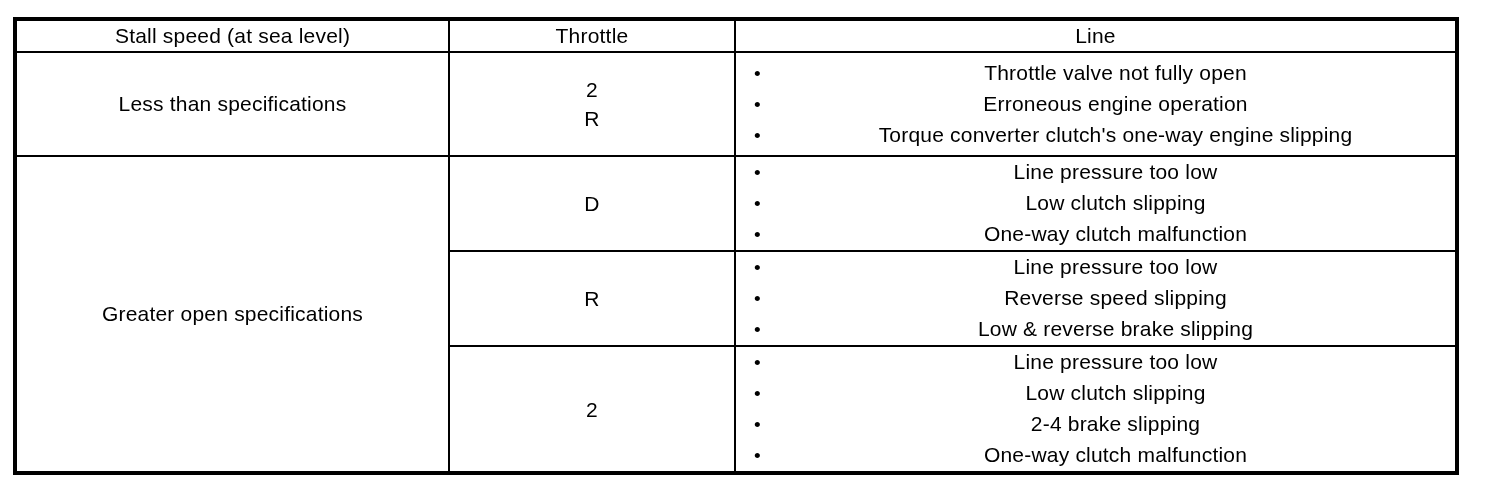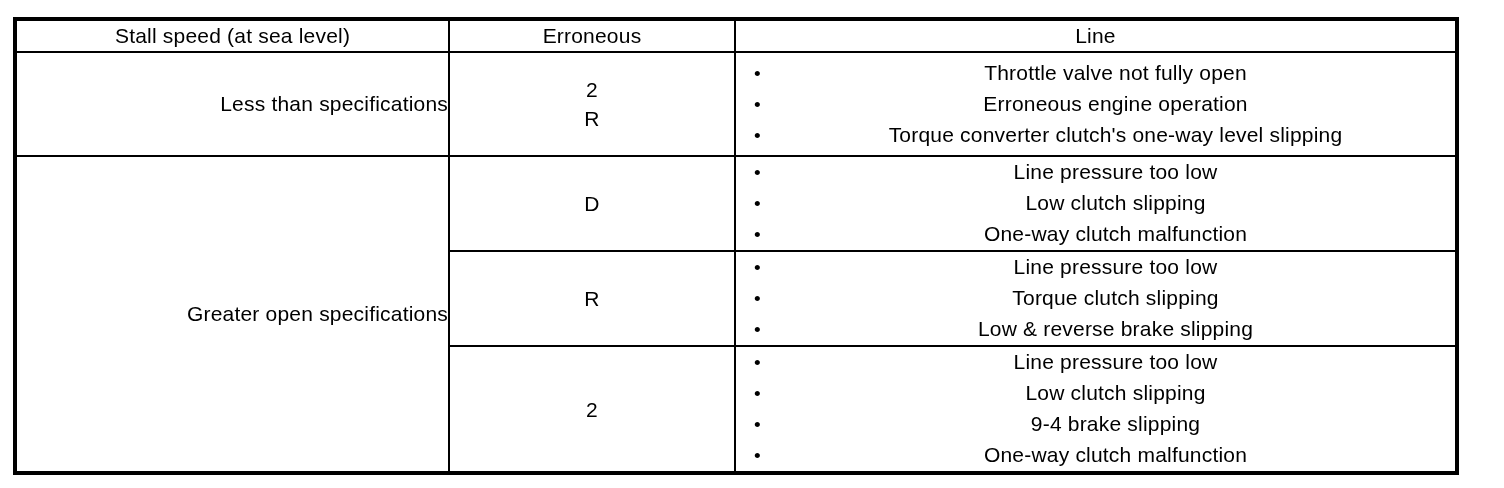--- a/index.html
+++ b/index.html
@@ -46,21 +46,21 @@
   tr.r1 { height: 95px; }
   tr.r2 { height: 92px; }
   tr.r3 { height: 126px; }
 
   th.col-header {
     text-align: center;
     font-weight: 400;
     font-size: 21px;
   }
   td.stall-cell {
-    text-align: right;
+    text-align: center;
     padding-left: 18px;
   }
   td.position-cell {
     text-align: center;
   }
   td.position-cell .pos-line {
     line-height: 29px;
   }
   td.cause-cell {
     text-align: left;
@@ -95,21 +95,21 @@
 <div class="page">
   <table class="diag">
     <colgroup>
       <col class="c0">
         <col class="c1">
         <col class="c2">
     </colgroup>
     <thead>
       <tr class="head-row">
           <th class="col-header">Stall speed (at sea level)</th>
-          <th class="col-header">Erroneous</th>
+          <th class="col-header">Throttle</th>
           <th class="col-header">Line</th>
         </tr>
     </thead>
     <tbody>
         <tr class="r0">
           <td class="stall-cell" rowspan="1">Less than specifications</td>
           <td class="position-cell">
             <div class="pos-line">2</div>
             <div class="pos-line">R</div>
           </td>
@@ -118,21 +118,21 @@
               <li class="cause-item">
                 <span class="bullet">•</span>
                 <span class="cause-text">Throttle valve not fully open</span>
               </li>
               <li class="cause-item">
                 <span class="bullet">•</span>
                 <span class="cause-text">Erroneous engine operation</span>
               </li>
               <li class="cause-item">
                 <span class="bullet">•</span>
-                <span class="cause-text">Torque converter clutch's one-way level slipping</span>
+                <span class="cause-text">Torque converter clutch's one-way engine slipping</span>
               </li>
             </ul>
           </td>
         </tr>
         <tr class="r1">
           <td class="stall-cell" rowspan="3">Greater open specifications</td>
           <td class="position-cell">
             <div class="pos-line">D</div>
           </td>
           <td class="cause-cell">
@@ -157,21 +157,21 @@
             <div class="pos-line">R</div>
           </td>
           <td class="cause-cell">
             <ul class="cause-list">
               <li class="cause-item">
                 <span class="bullet">•</span>
                 <span class="cause-text">Line pressure too low</span>
               </li>
               <li class="cause-item">
                 <span class="bullet">•</span>
-                <span class="cause-text">Torque clutch slipping</span>
+                <span class="cause-text">Reverse speed slipping</span>
               </li>
               <li class="cause-item">
                 <span class="bullet">•</span>
                 <span class="cause-text">Low &amp; reverse brake slipping</span>
               </li>
             </ul>
           </td>
         </tr>
         <tr class="r3">
           <td class="position-cell">
@@ -182,21 +182,21 @@
               <li class="cause-item">
                 <span class="bullet">•</span>
                 <span class="cause-text">Line pressure too low</span>
               </li>
               <li class="cause-item">
                 <span class="bullet">•</span>
                 <span class="cause-text">Low clutch slipping</span>
               </li>
               <li class="cause-item">
                 <span class="bullet">•</span>
-                <span class="cause-text">9-4 brake slipping</span>
+                <span class="cause-text">2-4 brake slipping</span>
               </li>
               <li class="cause-item">
                 <span class="bullet">•</span>
                 <span class="cause-text">One-way clutch malfunction</span>
               </li>
             </ul>
           </td>
         </tr>
       </tbody>
   </table>

